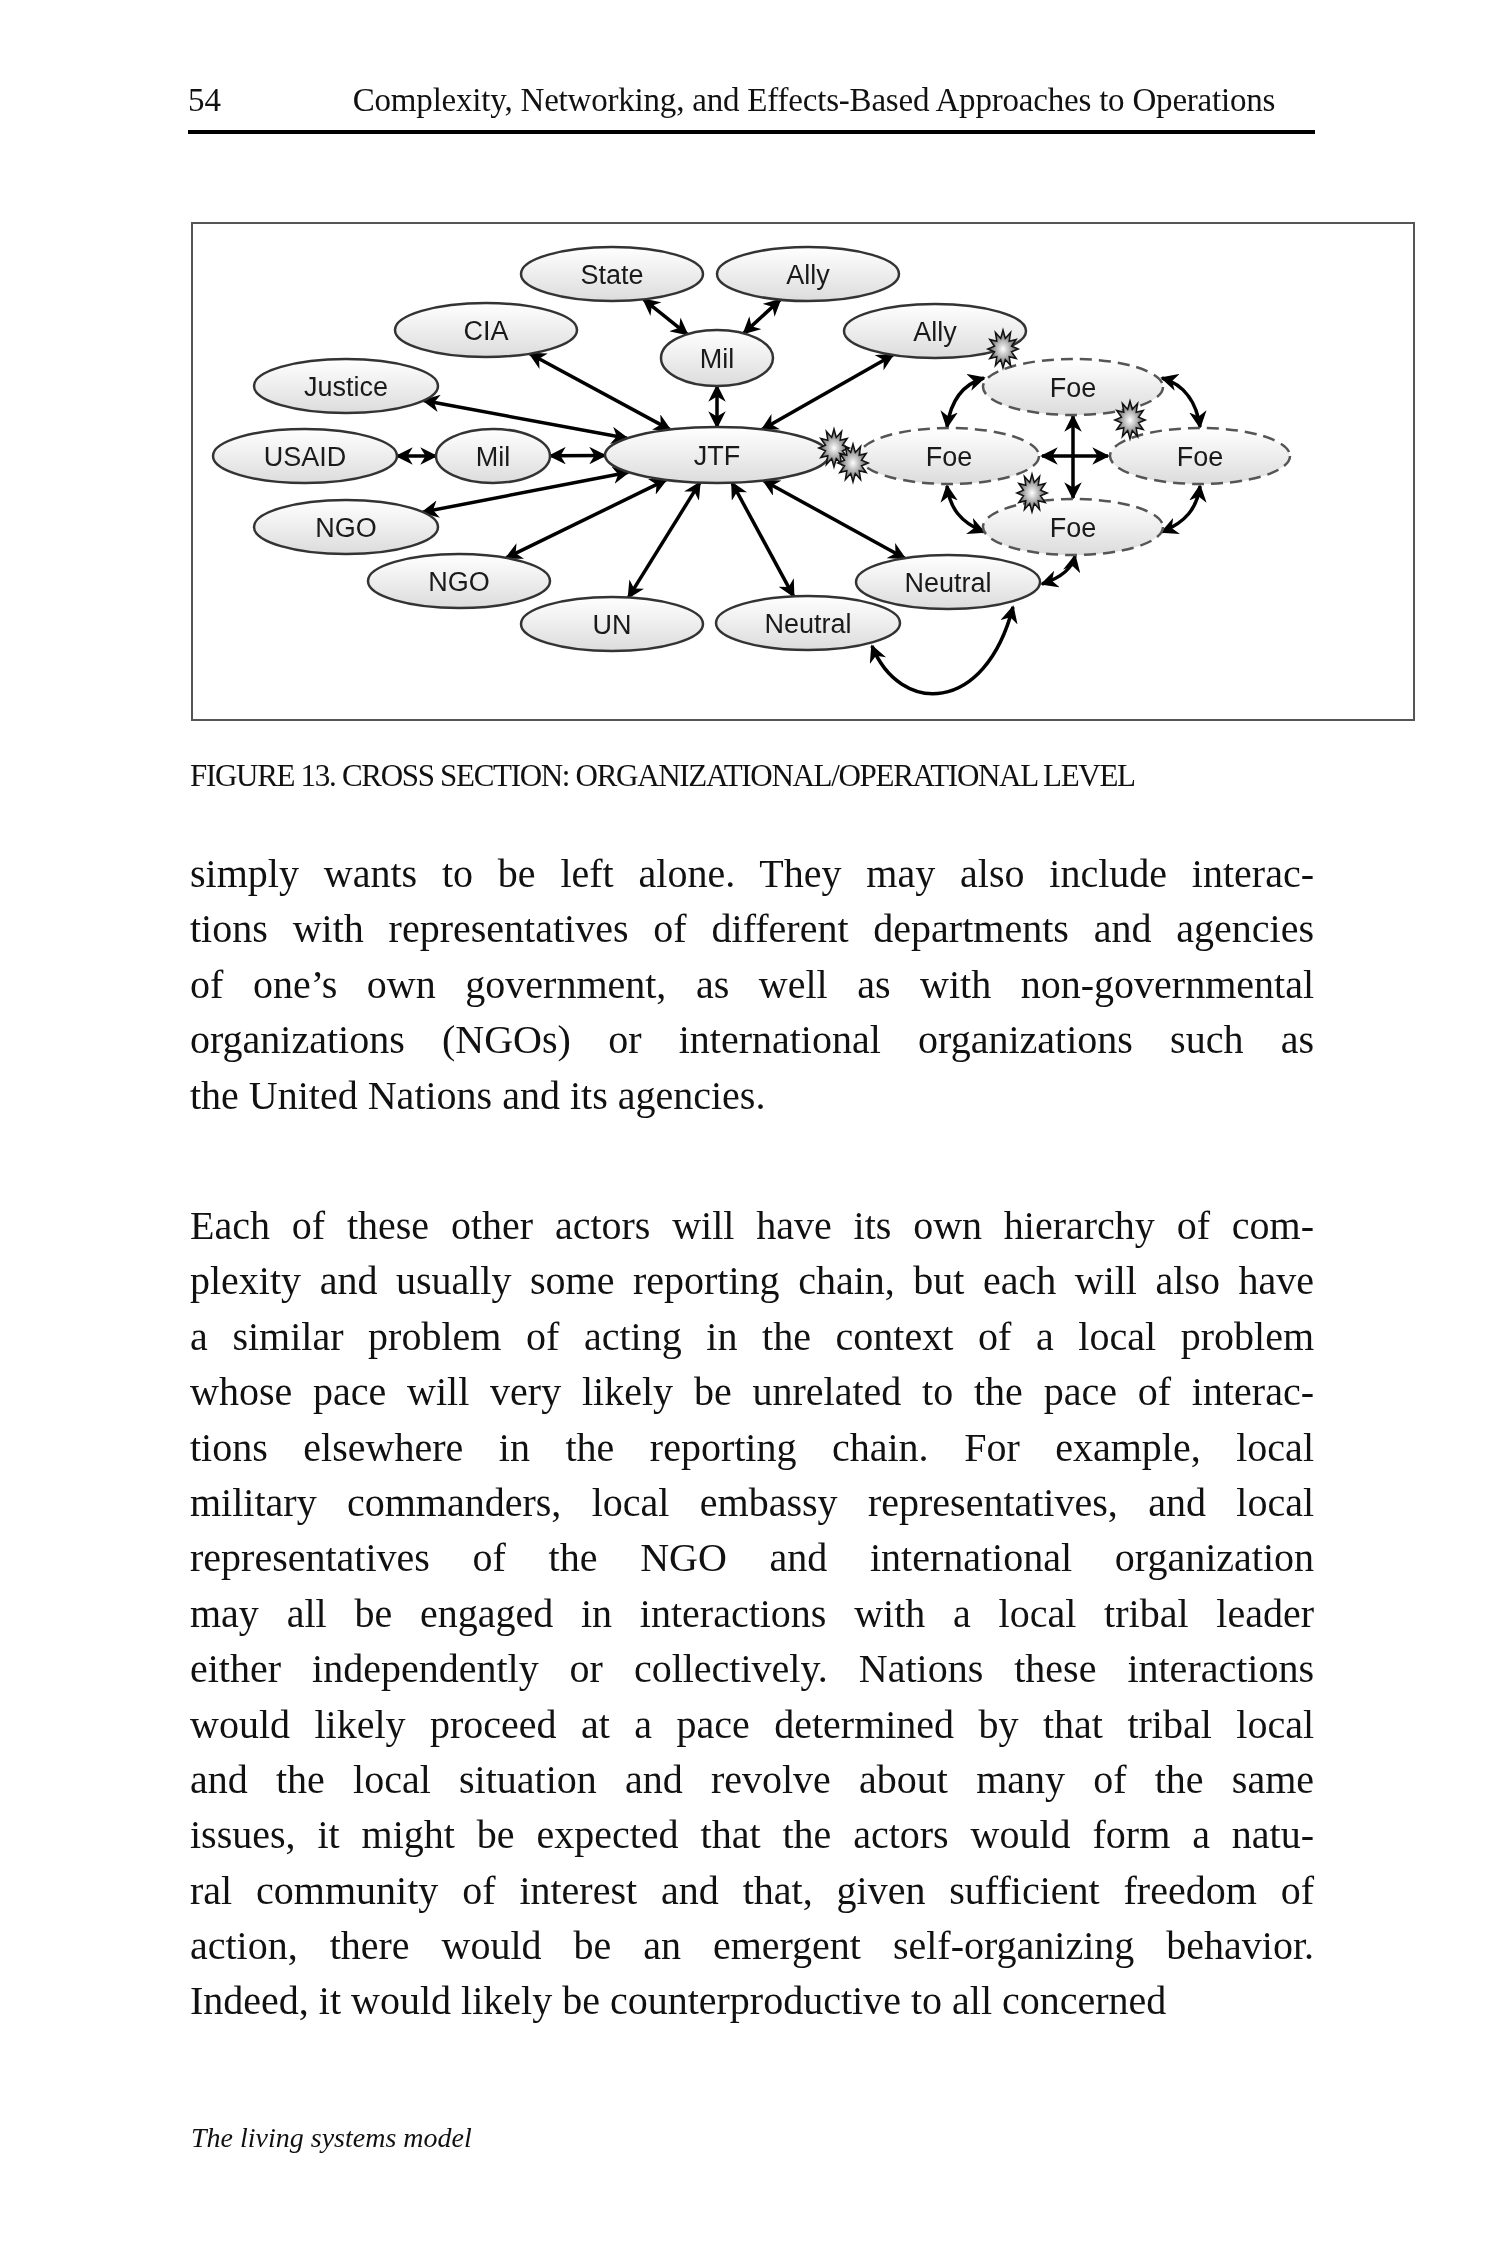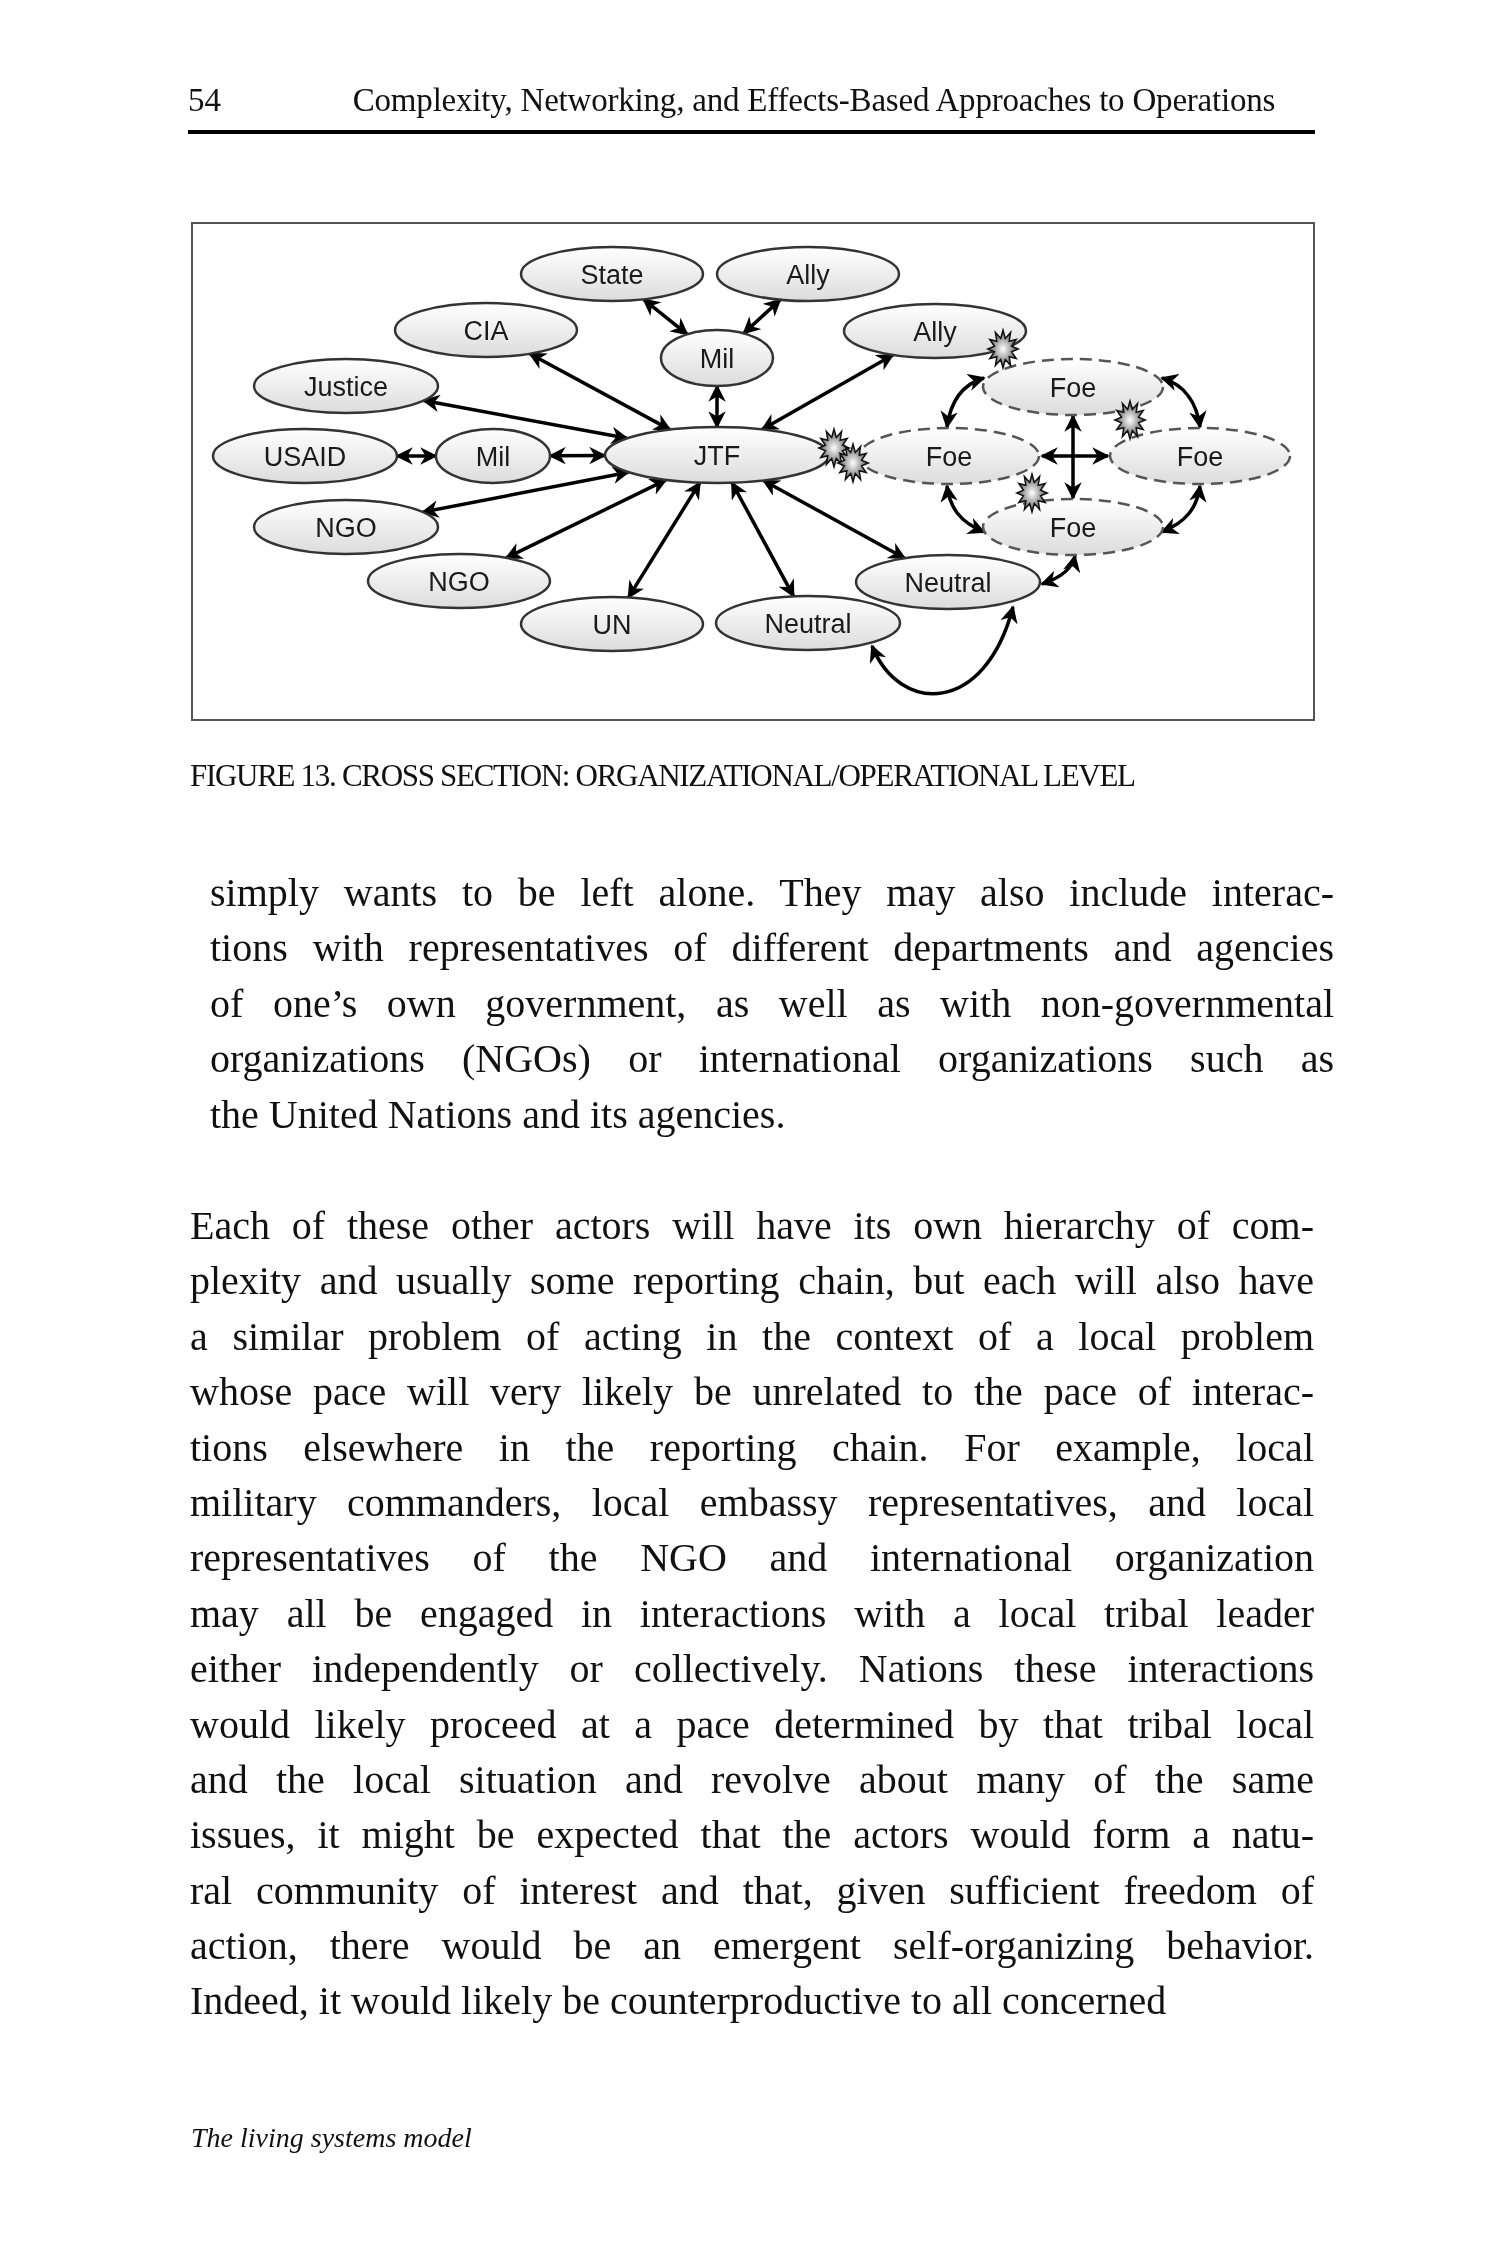--- a/index.html
+++ b/index.html
@@ -1,27 +1,27 @@
 <!DOCTYPE html>
 <html><head>
 <meta charset="utf-8">
 <style>
   html, body { margin: 0; padding: 0; background: #ffffff; }
   body { width: 1500px; height: 2250px; position: relative; overflow: hidden; color: #111; }
   .serif { font-family: Liberation Serif, serif; }
   .header-num { position: absolute; left: 188px; top: 84px; font-size: 33px; line-height: 1; }
   .header-title { position: absolute; left: 314px; top: 84px; width: 1000px; font-size: 33px; line-height: 1; white-space: nowrap; letter-spacing: -0.2px; text-align: center; }
   .header-rule { position: absolute; left: 188px; top: 130px; width: 1127px; height: 4px; background: #000; }
-  .figure-frame { position: absolute; left: 191px; top: 222px; width: 1124px; height: 499px; border: 2px solid #555; box-sizing: border-box; background: #fff; }
+  .figure-frame { position: absolute; left: 191px; top: 222px; width: 1224px; height: 499px; border: 2px solid #555; box-sizing: border-box; background: #fff; }
   .figure-frame svg { position: absolute; left: -193px; top: -224px; }
   .caption { position: absolute; left: 190px; top: 760px; width: 1125px; font-size: 31px; line-height: 1; white-space: nowrap; letter-spacing: -1.3px; }
   .body-text { position: absolute; left: 190px; width: 1124px; font-size: 40px; }
   .line { height: 55.4px; line-height: 55.4px; text-align: justify; text-align-last: justify; white-space: nowrap; overflow: visible; }
   .line.last { text-align-last: left; }
-  .p1 { top: 865px; margin-left: 20px; }
+  .p1 { top: 846px; }
   .p2 { top: 1198px; }
   .footer { position: absolute; left: 191px; top: 2124px; font-size: 28px; font-style: italic; line-height: 1; }
   .node-text { font-family: "Liberation Sans", "DejaVu Sans", sans-serif; font-size: 27px; fill: #1a1a1a; text-anchor: middle; dominant-baseline: central; }
 </style>
 </head>
 <body>
 
 <div>
   <span class="serif header-num">54</span>
   <span class="serif header-title">Complexity, Networking, and Effects-Based Approaches to Operations</span>

